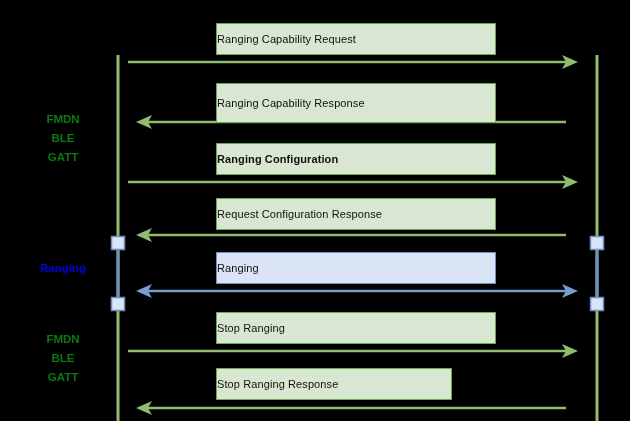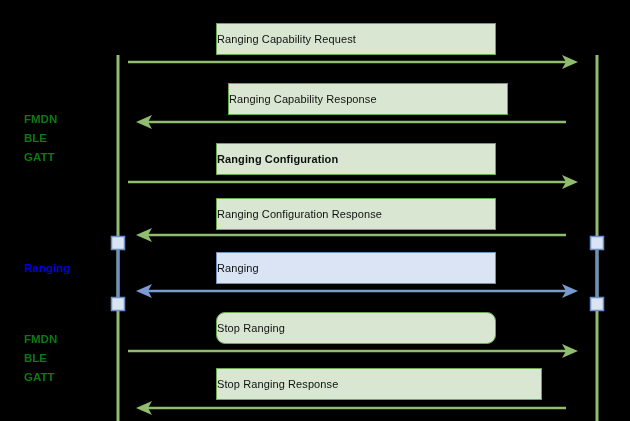--- a/index.html
+++ b/index.html
@@ -40,21 +40,21 @@
   .msg-box.green {
     background: #d9e7d2;
     border: 1px solid #6aa84f;
   }
   .msg-box.blue {
     background: #dae4f4;
     border: 1px solid #6d8fc4;
   }
   .phase-label {
     position: absolute;
-    text-align: left;
+    text-align: center;
     font-size: 11.5px;
     font-weight: bold;
     line-height: 19px;
     white-space: nowrap;
   }
   .phase-label span { display: block; }
 </style>
 </head>
 <body>
 
@@ -123,37 +123,37 @@
   <div class="phase-label" style="left:24px; top:330px; width:78px; color:#0a7a12;">
     <span>FMDN</span>
     <span>BLE</span>
     <span>GATT</span>
   </div>
 
   <div class="msg-box green" style="left:216px; top:23px; width:280px; height:32px;">
     <span>Ranging Capability Request</span>
   </div>
 
-  <div class="msg-box green" style="left:228px; top:83px; width:280px; height:32px;">
+  <div class="msg-box green" style="left:216px; top:83px; width:280px; height:40px;">
     <span>Ranging Capability Response</span>
   </div>
 
   <div class="msg-box green" style="left:216px; top:143px; width:280px; height:32px;font-weight:bold;">
     <span>Ranging Configuration</span>
   </div>
 
   <div class="msg-box green" style="left:216px; top:198px; width:280px; height:32px;">
-    <span>Ranging Configuration Response</span>
+    <span>Request Configuration Response</span>
   </div>
 
   <div class="msg-box blue" style="left:216px; top:252px; width:280px; height:32px;">
     <span>Ranging</span>
   </div>
 
-  <div class="msg-box green" style="left:216px; top:312px; width:280px; height:32px;border-radius:9px;">
+  <div class="msg-box green" style="left:216px; top:312px; width:280px; height:32px;">
     <span>Stop Ranging</span>
   </div>
 
-  <div class="msg-box green" style="left:216px; top:368px; width:326px; height:32px;">
+  <div class="msg-box green" style="left:216px; top:368px; width:236px; height:32px;">
     <span>Stop Ranging Response</span>
   </div>
 
 </div>
 
 </body></html>

